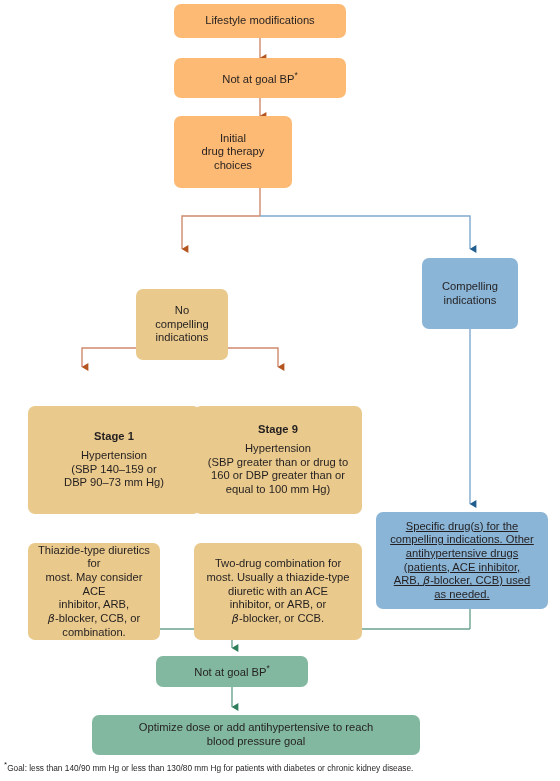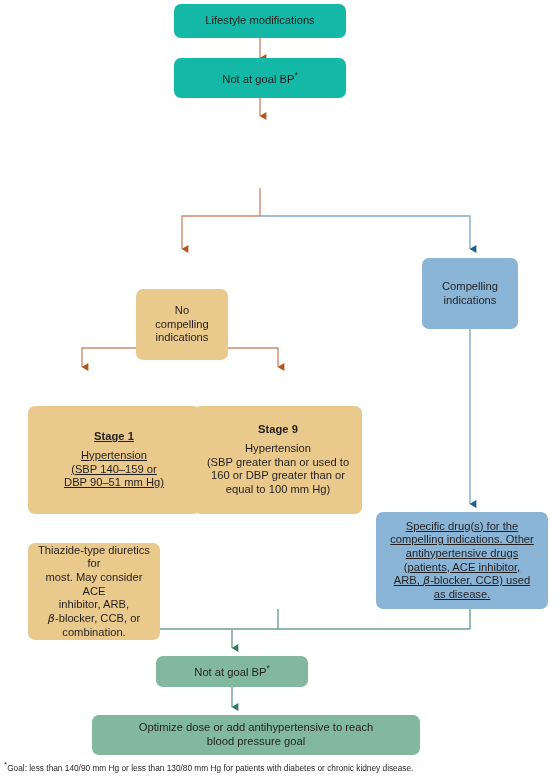--- a/index.html
+++ b/index.html
@@ -27,21 +27,21 @@
     display: flex;
     align-items: center;
     justify-content: center;
     text-align: center;
     line-height: 1.22;
     padding: 4px 7px;
     font-size: 11.2px;
     color: #231f20;
   }
   .node .inner { width: 100%; }
-  .salmon { background: #14b8a6; }
+  .salmon { background: #fdba74; }
   .tan    { background: #e9c98c; margin-top: 31px; }
   .blue   { background: #8ab5d7; }
   .green  { background: #82b89f; }
 
   .title-line { font-weight: bold; display: block; margin-bottom: 5px; }
 
   svg.edges {
     position: absolute;
     left: 0; top: 0;
     width: 560px; height: 781px;
@@ -113,74 +113,90 @@
   <div class="node salmon" style="left:174px; top:4px; width:172px; height:34px;">
     <span class="inner">Lifestyle modifications</span>
   </div>
 
   <div class="node salmon" style="left:174px; top:58px; width:172px; height:40px;">
     <span class="inner">
       <span>Not at goal BP</span><sup class="star">*</sup>
     </span>
   </div>
 
+  <div class="node salmon" style="left:174px; top:116px; width:118px; height:72px;">
+    <span class="inner">
+      <span>Initial</span><br>
+      <span>drug therapy</span><br>
+      <span>choices</span>
+    </span>
+  </div>
 
   <div class="node tan" style="left:136px; top:258px; width:92px; height:71px;">
     <span class="inner">
       <span>No</span><br>
       <span>compelling</span><br>
       <span>indications</span>
     </span>
   </div>
 
   <div class="node blue" style="left:422px; top:258px; width:96px; height:71px;">
     <span class="inner">
       <span>Compelling</span><br>
       <span>indications</span>
     </span>
   </div>
 
-  <div class="node tan" style="left:28px; top:375px; width:172px; height:108px;text-decoration:underline;">
+  <div class="node tan" style="left:28px; top:375px; width:172px; height:108px;">
     <span class="inner">
       <span class="title-line">Stage 1</span>
       <span>Hypertension</span><br>
       <span>(SBP 140–159 or</span><br>
-      <span>DBP 90–51 mm Hg)</span>
+      <span>DBP 90–73 mm Hg)</span>
     </span>
   </div>
 
   <div class="node tan" style="left:194px; top:375px; width:168px; height:108px;">
     <span class="inner">
       <span class="title-line">Stage 9</span>
       <span>Hypertension</span><br>
-      <span>(SBP greater than or used to</span><br>
+      <span>(SBP greater than or drug to</span><br>
       <span>160 or DBP greater than or</span><br>
       <span>equal to 100 mm Hg)</span>
     </span>
   </div>
 
   <div class="node tan" style="left:28px; top:512px; width:132px; height:97px;">
     <span class="inner">
       <span>Thiazide-type diuretics for</span><br>
       <span>most. May consider ACE</span><br>
       <span>inhibitor, ARB,</span><br>
       <span class="beta">β</span><span>-blocker, CCB, or</span><br>
       <span>combination.</span>
     </span>
   </div>
 
+  <div class="node tan" style="left:194px; top:512px; width:168px; height:97px;">
+    <span class="inner">
+      <span>Two-drug combination for</span><br>
+      <span>most. Usually a thiazide-type</span><br>
+      <span>diuretic with an ACE</span><br>
+      <span>inhibitor, or ARB, or</span><br>
+      <span class="beta">β</span><span>-blocker, or CCB.</span>
+    </span>
+  </div>
 
   <div class="node blue" style="left:376px; top:512px; width:172px; height:97px;text-decoration:underline;">
     <span class="inner">
       <span>Specific drug(s) for the</span><br>
       <span>compelling indications. Other</span><br>
       <span>antihypertensive drugs</span><br>
       <span>(patients, ACE inhibitor,</span><br>
       <span>ARB, </span><span class="beta">β</span><span>-blocker, CCB) used</span><br>
-      <span>as disease.</span>
+      <span>as needed.</span>
     </span>
   </div>
 
   <div class="node green" style="left:156px; top:656px; width:152px; height:31px;">
     <span class="inner">
       <span>Not at goal BP</span><sup class="star">*</sup>
     </span>
   </div>
 
   <div class="node green" style="left:92px; top:715px; width:328px; height:40px;">

